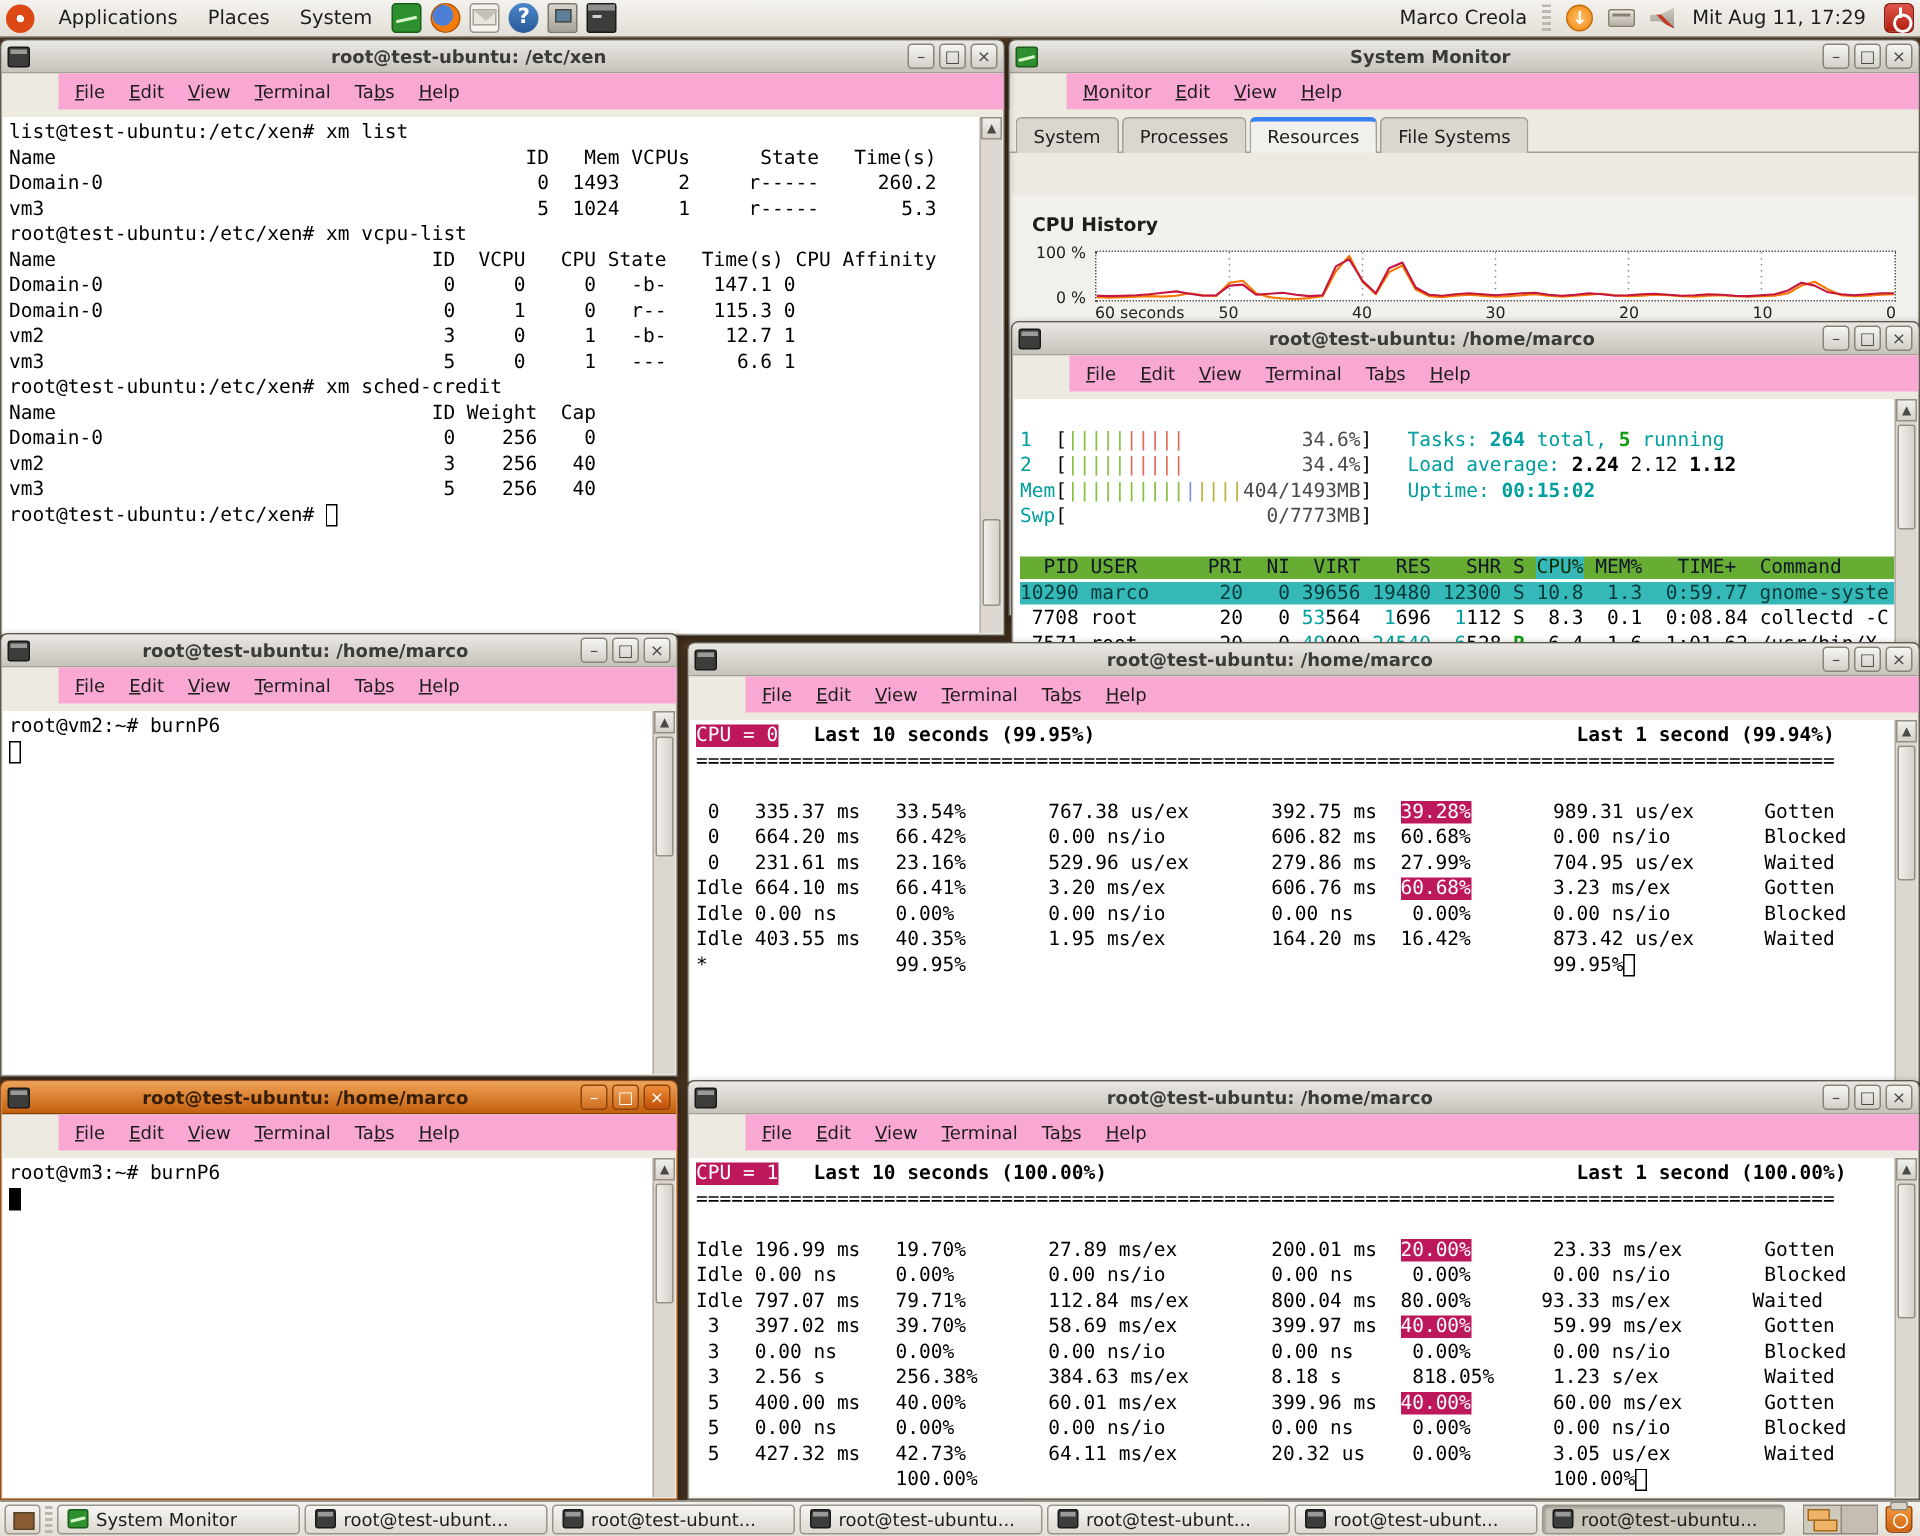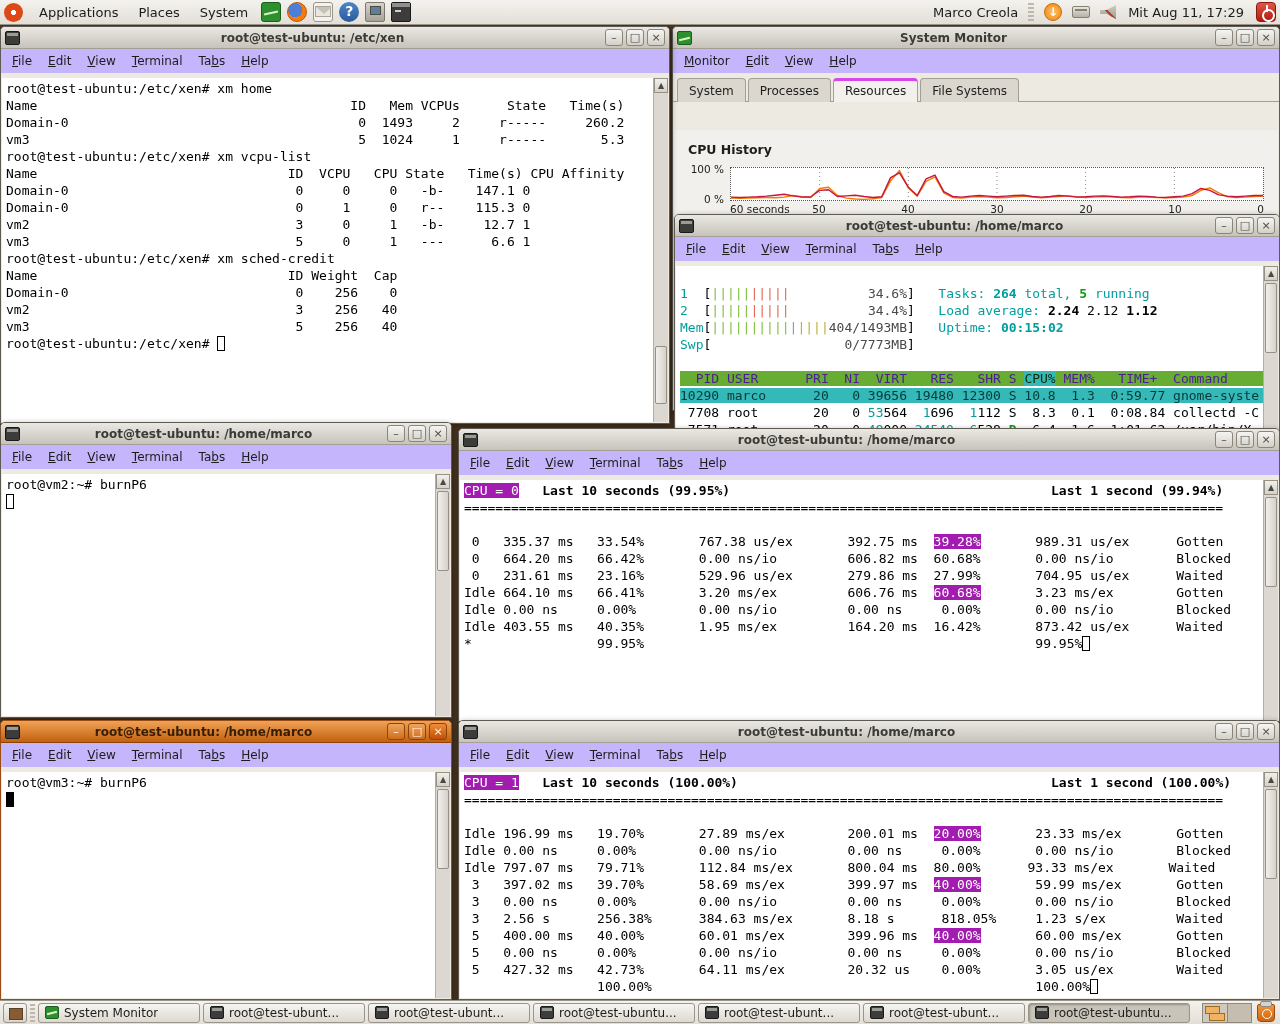--- a/index.html
+++ b/index.html
@@ -53,51 +53,51 @@
   .tb-sysmon::after { content:""; position:absolute; left:1px; right:1px; top:6px; height:2px; background:#d7f5c8; transform:rotate(-14deg);}
   .winbtn { width:18px; height:17px; border:1px solid #8a8578; border-radius:3px;
     background:linear-gradient(#f6f5f2,#d4d0c8); color:#4a4a44; font-size:11px;
     line-height:15px; text-align:center; flex:0 0 auto; }
   .winbtn.min::before { content:"–"; } .winbtn.max::before { content:"□"; } .winbtn.cls::before { content:"×"; }
   .window.focused { border-color:#9a4c12; }
   .window.focused .titlebar { background:linear-gradient(#f1a256,#c2600f); border-bottom:1px solid #8e4408; }
   .window.focused .title { color:#361d03; }
   .window.focused .winbtn { background:linear-gradient(#f2a45b,#cf6d1c); border-color:#8e4408; color:#fff; }
   .window.focused .winbtn.cls { background:linear-gradient(#ef8c37,#c24f06); }
-  .menubar { display:flex; padding:2px 3px; font-size:12px; color:#1d1d1b; background:#c4b5fd; }
+  .menubar { display:flex; padding:2px 3px; font-size:12px; color:#1d1d1b; background:#f9a8d4;margin-left:38px; }
   .menubar .mi { padding:3px 8px; }
   .termwrap { position:absolute; left:1px; right:1px; bottom:1px; background:#fff; }
   .term { position:absolute; left:0; top:0; right:15px; bottom:0; background:#fff;
     font-family:"DejaVu Sans Mono","Liberation Mono",monospace; font-size:13px;
     color:#000; padding:3px 0 0 4px; overflow:hidden; }
   .tl { height:17px; white-space:pre; }
   .sb { position:absolute; top:0; right:0; bottom:0; width:15px; background:#dcd8d1; border-left:1px solid #b3aea5; }
   .sb .up { height:15px; border:1px solid #969184; background:linear-gradient(#f1efeb,#d5d1c9);
     font-size:8px; line-height:13px; text-align:center; color:#4a4a44; }
   .sb .thumb { position:absolute; left:1px; right:1px; border:1px solid #969184; border-radius:2px;
     background:linear-gradient(90deg,#f1efeb,#d6d2ca); }
 
   
-  .inv { background:#a21caf; color:#fff; }
+  .inv { background:#be185d; color:#fff; }
   .b { font-weight:bold; }
   .cy { color:#009e9e; } .cyb { color:#009e9e; font-weight:bold; }
   .grb { color:#119c11; font-weight:bold; }
   .gp { color:#84c140; } .rp { color:#e06a58; } .bp { color:#7c95d9; } .yp { color:#bfae3b; }
   .gray { color:#4a4a4a; }
-  .hgrn { background:#67ad33; color:#4c1d95; }
+  .hgrn { background:#67ad33; color:#0f172a; }
   .hcyn { background:#35b8b8; color:#0e2b00; }
   .hsel { background:#35b8b8; color:#063939; }
   .curh { box-shadow: inset 0 0 0 1px #000; }
   .cur { background:#000; }
 
   
   .tabbar { display:flex; align-items:flex-end; padding:4px 4px 0 4px; background:#edeae1; border-bottom:1px solid #a39f96; }
   .tab { padding:5px 11px 4px; font-size:12px; color:#1d1d1b; background:#dbd7cf;
     border:1px solid #a39f96; border-bottom:none; border-radius:4px 4px 0 0; margin-right:2px; position:relative; top:1px; }
-  .tab.active { background:#f2f0ec; border-top:3px solid #d946ef; padding-top:3px; z-index:2; }
+  .tab.active { background:#f2f0ec; border-top:3px solid #3b82f6; padding-top:3px; z-index:2; }
   .smcontent { padding:12px 14px 0 14px; background:#f2f0ec; position:absolute; left:1px; right:1px; top:103px; bottom:1px; }
   .smtitle { font-size:12.5px; font-weight:bold; color:#1d1d1b; margin-bottom:10px; }
   .graphrow { display:flex; }
   .ylabels { width:42px; position:relative; font-size:10.5px; color:#222; }
   .ylabels .y100 { position:absolute; right:6px; top:-4px; }
   .ylabels .y0 { position:absolute; right:6px; bottom:-4px; }
   .plot { flex:1; height:34px; border:1px dotted #555; background:#fff; position:relative; }
   .plot svg { position:absolute; inset:0; width:100%; height:100%; }
   .xticks { position:relative; height:15px; margin-left:42px; font-size:10.5px; color:#222; }
   .xticks span { position:absolute; top:2px; }
@@ -232,21 +232,21 @@
   <div class="menubar">
       <span class="mi"><u>F</u>ile</span>
       <span class="mi"><u>E</u>dit</span>
       <span class="mi"><u>V</u>iew</span>
       <span class="mi"><u>T</u>erminal</span>
       <span class="mi">Ta<u>b</u>s</span>
       <span class="mi"><u>H</u>elp</span>
     </div>
   <div class="termwrap" style="top:51px;">
     <div class="term">
-        <div class="tl">root@test-ubuntu:/etc/xen# xm home</div>
+        <div class="tl">list@test-ubuntu:/etc/xen# xm list</div>
         <div class="tl">Name                                        ID   Mem VCPUs      State   Time(s)</div>
         <div class="tl">Domain-0                                     0  1493     2     r-----     260.2</div>
         <div class="tl">vm3                                          5  1024     1     r-----       5.3</div>
         <div class="tl">root@test-ubuntu:/etc/xen# xm vcpu-list</div>
         <div class="tl">Name                                ID  VCPU   CPU State   Time(s) CPU Affinity</div>
         <div class="tl">Domain-0                             0     0     0   -b-    147.1 0</div>
         <div class="tl">Domain-0                             0     1     0   r--    115.3 0</div>
         <div class="tl">vm2                                  3     0     1   -b-     12.7 1</div>
         <div class="tl">vm3                                  5     0     1   ---      6.6 1</div>
         <div class="tl">root@test-ubuntu:/etc/xen# xm sched-credit</div>

